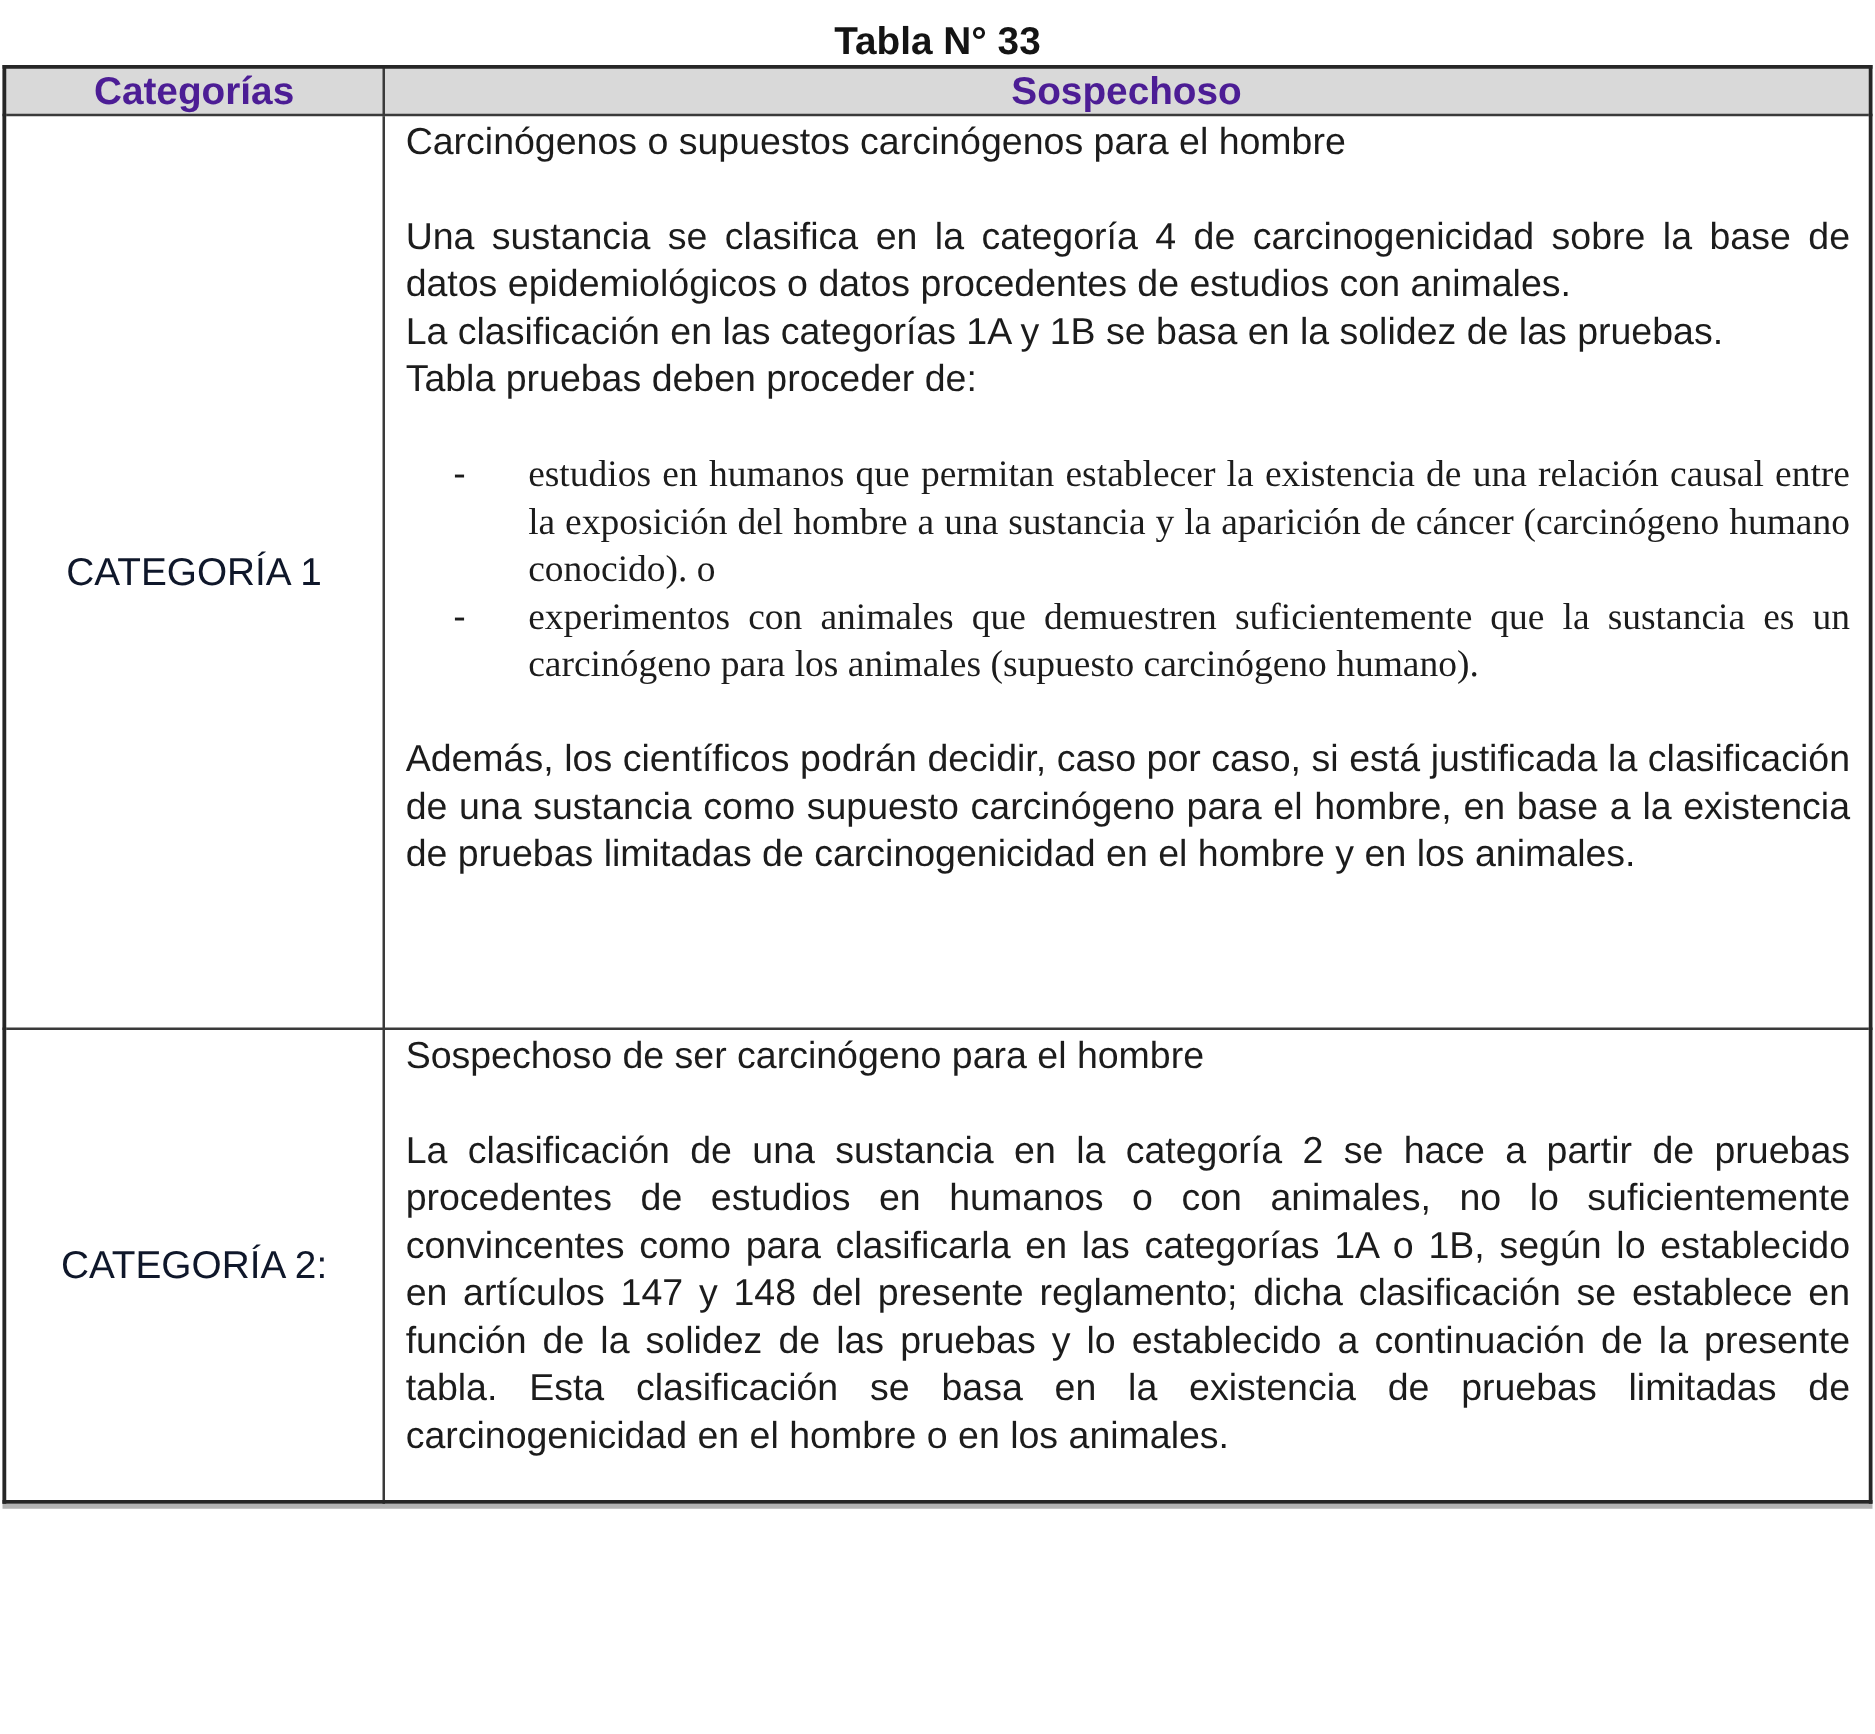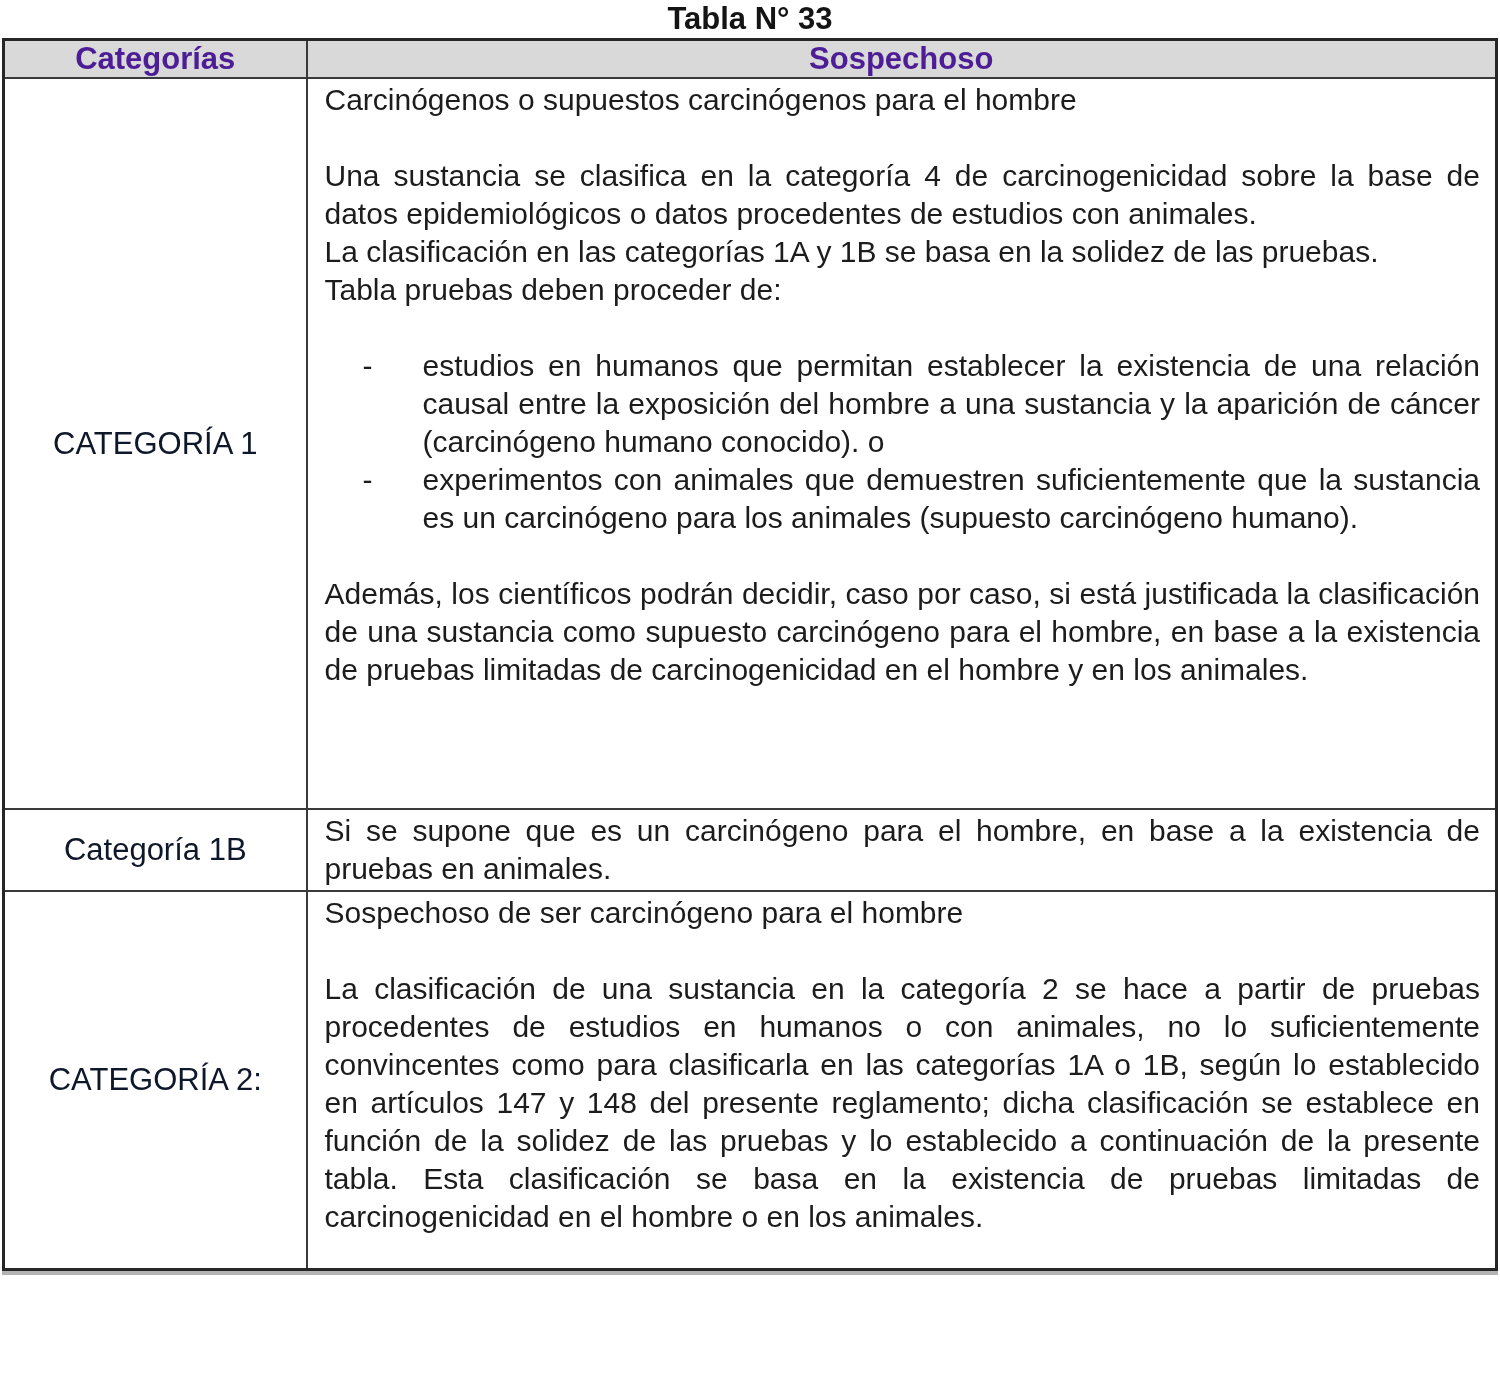--- a/index.html
+++ b/index.html
@@ -3,21 +3,21 @@
 <meta charset="utf-8">
 <style>
   html,body{margin:0;padding:0;background:#ffffff;}
   .page{
     position:relative;
     width:1500px;
     height:1387px;
     box-sizing:border-box;
     font-family:"Liberation Sans","DejaVu Sans",sans-serif;
     color:#1c1c1c;
-    padding-top:1px;
+    padding-top:15px;
     overflow:hidden;
   }
   .doc-title{
     text-align:center;
     font-weight:bold;
     font-size:31px;
     line-height:35px;
     color:#141414;
   }
   table.hazard{
@@ -65,21 +65,21 @@
   p{margin:0;}
   .just{text-align:justify;}
   .spacer{height:38px;}
   .bullet{display:flex;align-items:flex-start;}
   .dash{
     flex:none;
     width:98px;
     padding-left:38px;
     box-sizing:border-box;
   }
-  .btxt{flex:1;}
+  .btxt{flex:1;font-family:Liberation Serif, serif;}
 </style>
 </head>
 <body>
 
 <div class="page">
 
   <div class="doc-title">Tabla N° 33</div>
 
   <table class="hazard">
     <colgroup>
@@ -110,26 +110,20 @@
           <div class="bullet">
             <span class="dash">-</span>
             <p class="just btxt">experimentos con animales que demuestren suficientemente que la sustancia es un carcinógeno para los animales (supuesto carcinógeno humano).</p>
           </div>
           <div class="spacer"></div>
           <p class="just">Además, los científicos podrán decidir, caso por caso, si está justificada la clasificación de una sustancia como supuesto carcinógeno para el hombre, en base a la existencia de pruebas limitadas de carcinogenicidad en el hombre y en los animales.</p>
         </td>
       </tr>
 
 
-      <tr class="row-1b">
-        <td class="cat-cell">Categoría 1B</td>
-        <td class="crit-cell">
-          <p class="just">Si se supone que es un carcinógeno para el hombre, en base a la existencia de pruebas en animales.</p>
-        </td>
-      </tr>
 
       <tr class="row-cat2">
         <td class="cat-cell">CATEGORÍA 2:</td>
         <td class="crit-cell">
           <p>Sospechoso de ser carcinógeno para el hombre</p>
           <div class="spacer"></div>
           <p class="just">La clasificación de una sustancia en la categoría 2 se hace a partir de pruebas procedentes de estudios en humanos o con animales, no lo suficientemente convincentes como para clasificarla en las categorías 1A o 1B, según lo establecido en artículos 147 y 148 del presente reglamento; dicha clasificación se establece en función de la solidez de las pruebas y lo establecido a continuación de la presente tabla. Esta clasificación se basa en la existencia de pruebas limitadas de carcinogenicidad en el hombre o en los animales.</p>
         </td>
       </tr>
 

